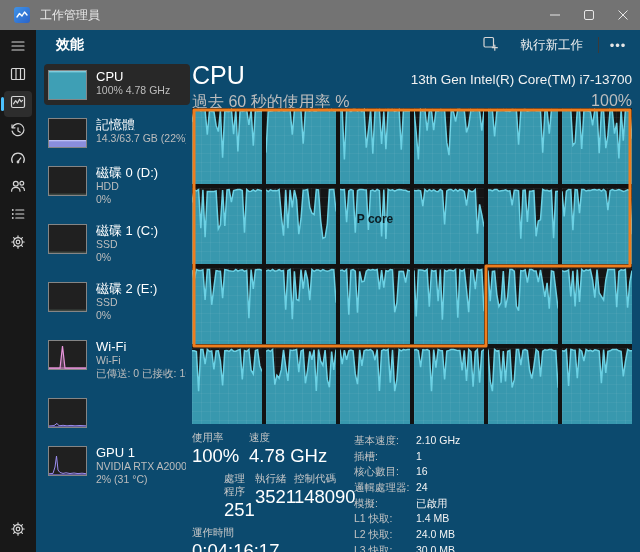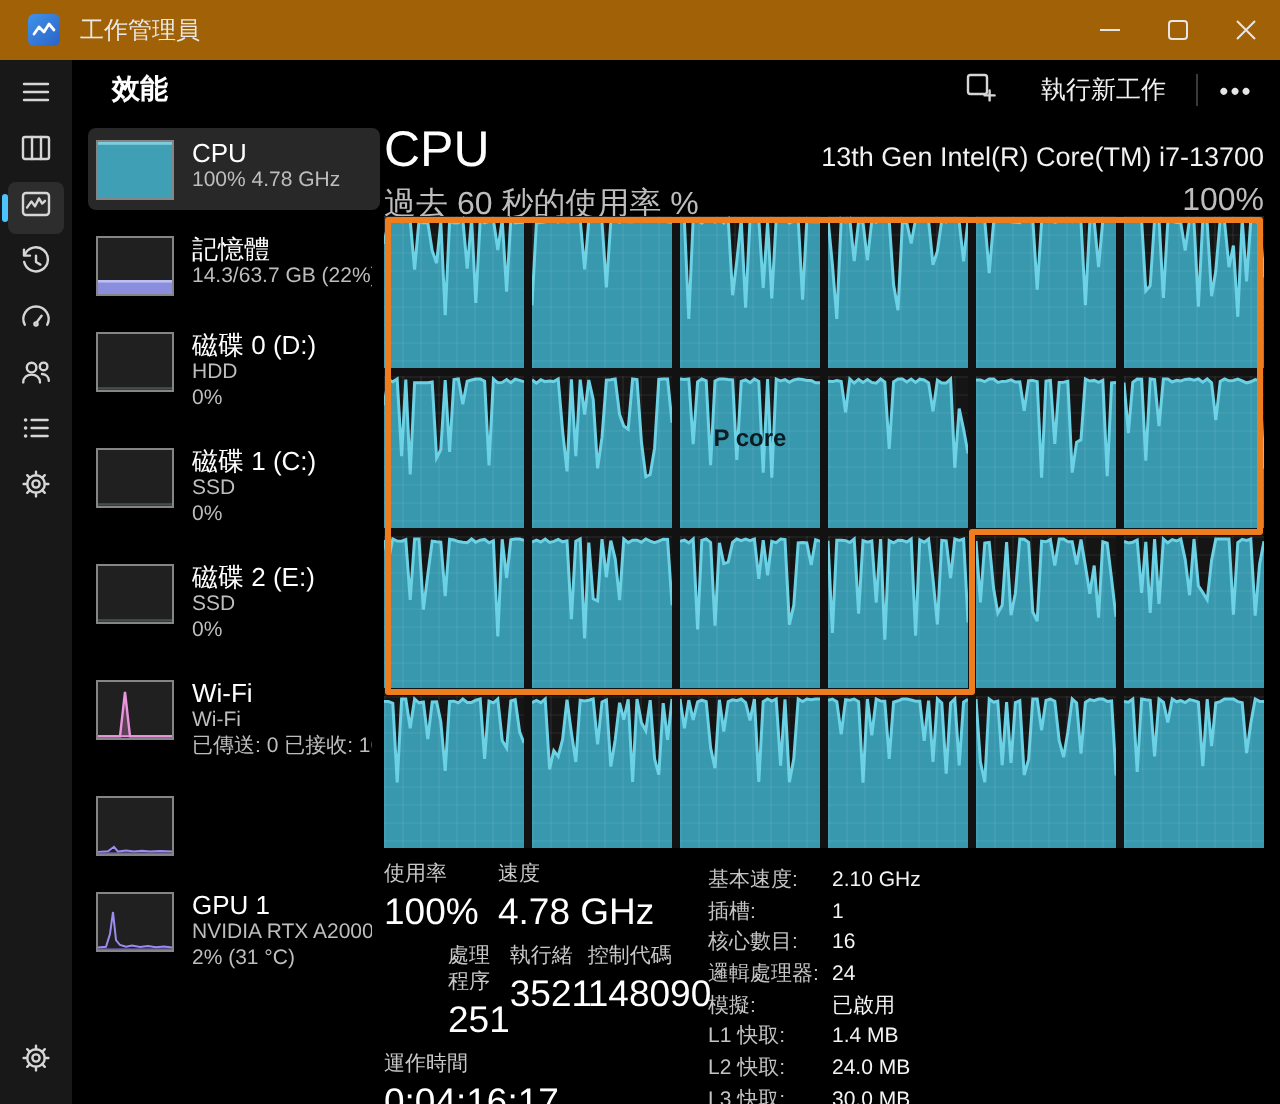--- a/index.html
+++ b/index.html
@@ -1,41 +1,41 @@
 <!DOCTYPE html>
 <html><head>
 <meta charset="utf-8">
 <style>
   html,body{margin:0;padding:0;width:640px;height:552px;overflow:hidden;
     background:#1c1c1c;color:#fff;font-family:"Liberation Sans",sans-serif;
     -webkit-font-smoothing:antialiased;}
   .app{position:relative;width:640px;height:552px;}
 
   
-  .titlebar{position:absolute;left:0;top:0;width:100%;height:30px;background:#a16207;
+  .titlebar{position:absolute;left:0;top:0;width:100%;height:30px;background:#737373;
     display:flex;align-items:center;}
   .app-icon{width:16px;height:16px;margin-left:14px;border-radius:3px;
     background:linear-gradient(135deg,#3f93e8,#2a63c8);display:flex;align-items:center;justify-content:center;}
   .win-title{font-size:12px;color:#e9e9e9;margin-left:10px;}
   .win-controls{margin-left:auto;display:flex;height:30px;}
   .win-btn{width:34px;height:30px;display:flex;align-items:center;justify-content:center;}
 
   
   .rail{position:absolute;left:0;top:30px;bottom:0;width:36px;background:#181818;
     display:flex;flex-direction:column;align-items:center;padding-top:5px;box-sizing:border-box;}
   .rail-item{position:relative;width:28px;height:26px;margin-bottom:2px;border-radius:4px;
     display:flex;align-items:center;justify-content:center;}
   .rail-item.selected{background:#2d2d2d;}
   .rail-item.selected::before{content:"";position:absolute;left:-3px;top:6px;width:3px;height:14px;
     border-radius:2px;background:#4cc2ff;}
   .rail-spacer{flex:1;}
   .rail-bottom{margin-bottom:8px;}
 
   
-  .content{position:absolute;left:36px;top:30px;right:0;bottom:0;background:#000000;}
+  .content{position:absolute;left:36px;top:30px;right:0;bottom:0;background:#0c4a6e;}
   .page-header{height:30px;display:flex;align-items:center;padding:0 8px 0 20px;}
   .page-title{font-size:14px;font-weight:700;}
   .ph-spacer{flex:1;}
   .run-task{display:flex;align-items:center;gap:22px;font-size:12.5px;color:#f0f0f0;
     padding:4px 10px;border-radius:4px;}
   .vdiv{width:1px;height:16px;background:#3a3a3a;margin:0 5px;}
   .more-btn{width:28px;height:22px;display:flex;align-items:center;justify-content:center;
     border-radius:4px;font-size:13px;color:#e5e5e5;letter-spacing:1px;}
 
   .body{display:flex;height:calc(100% - 30px);}

